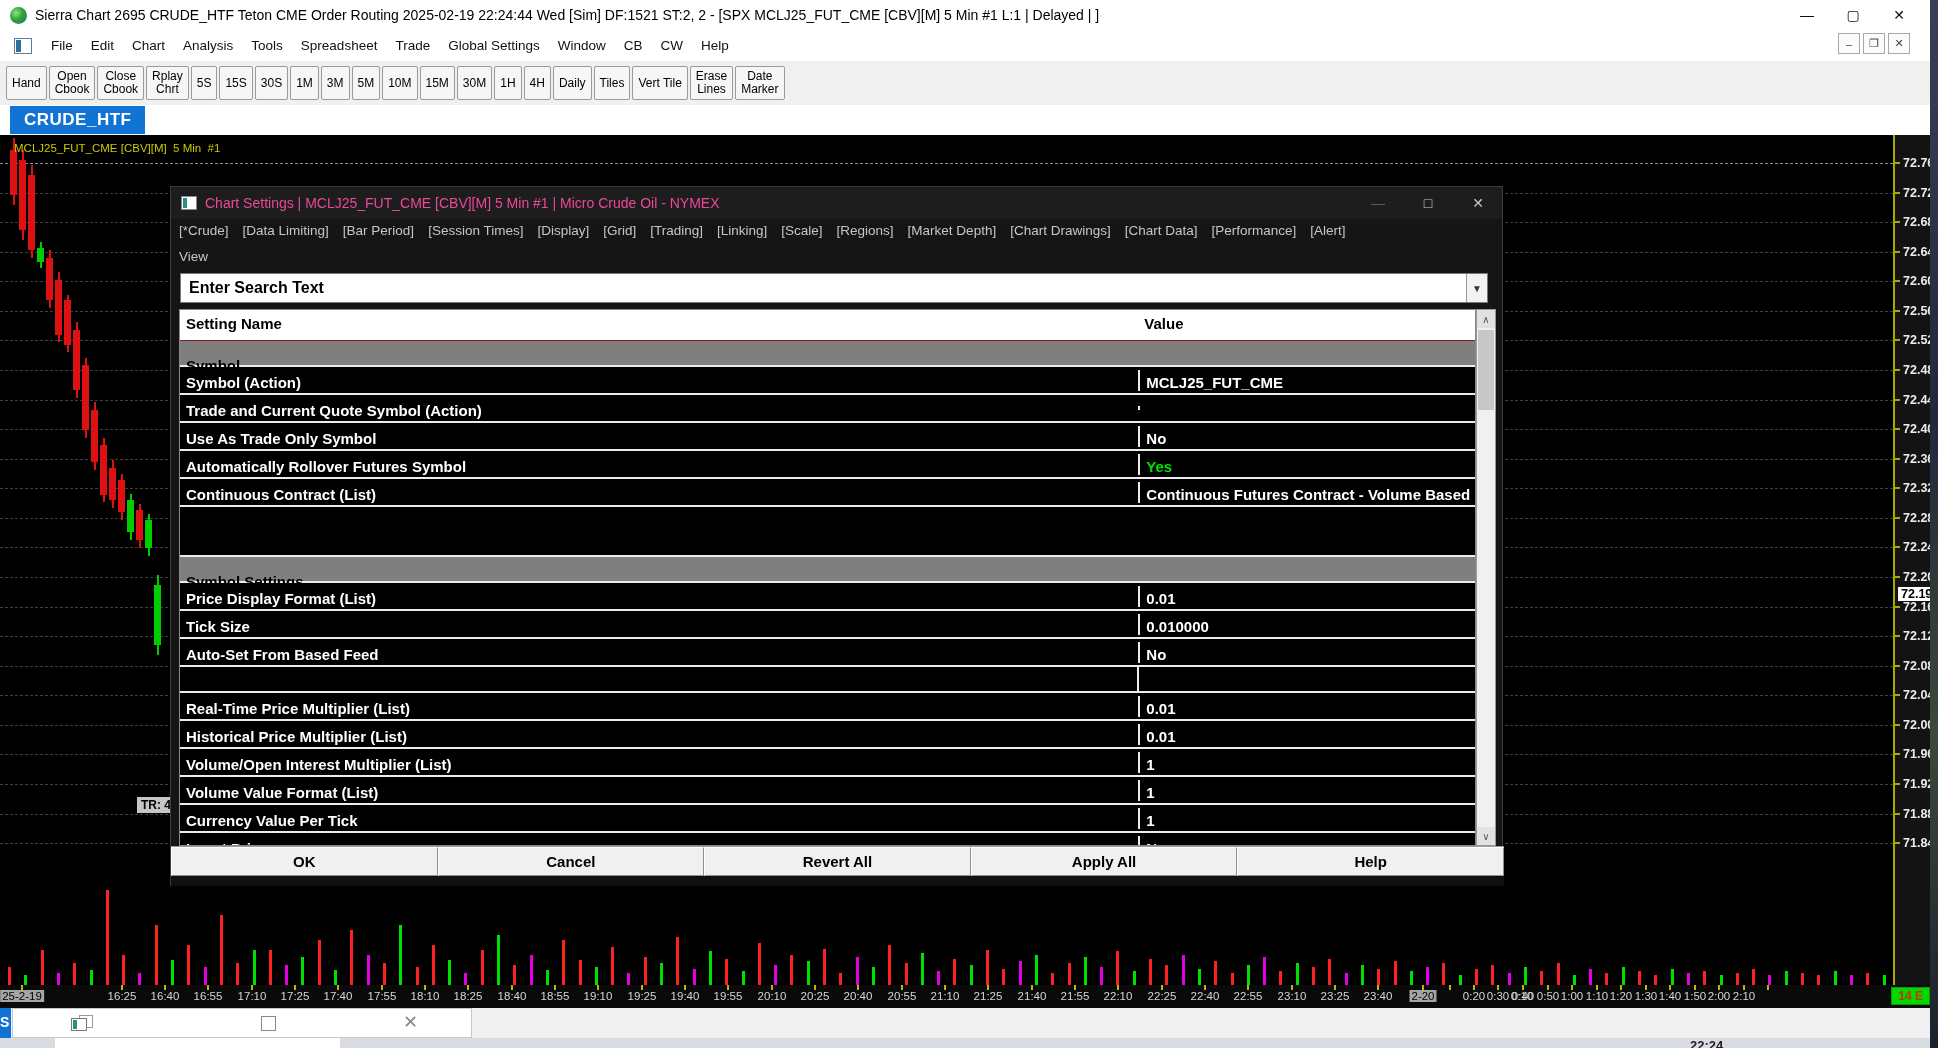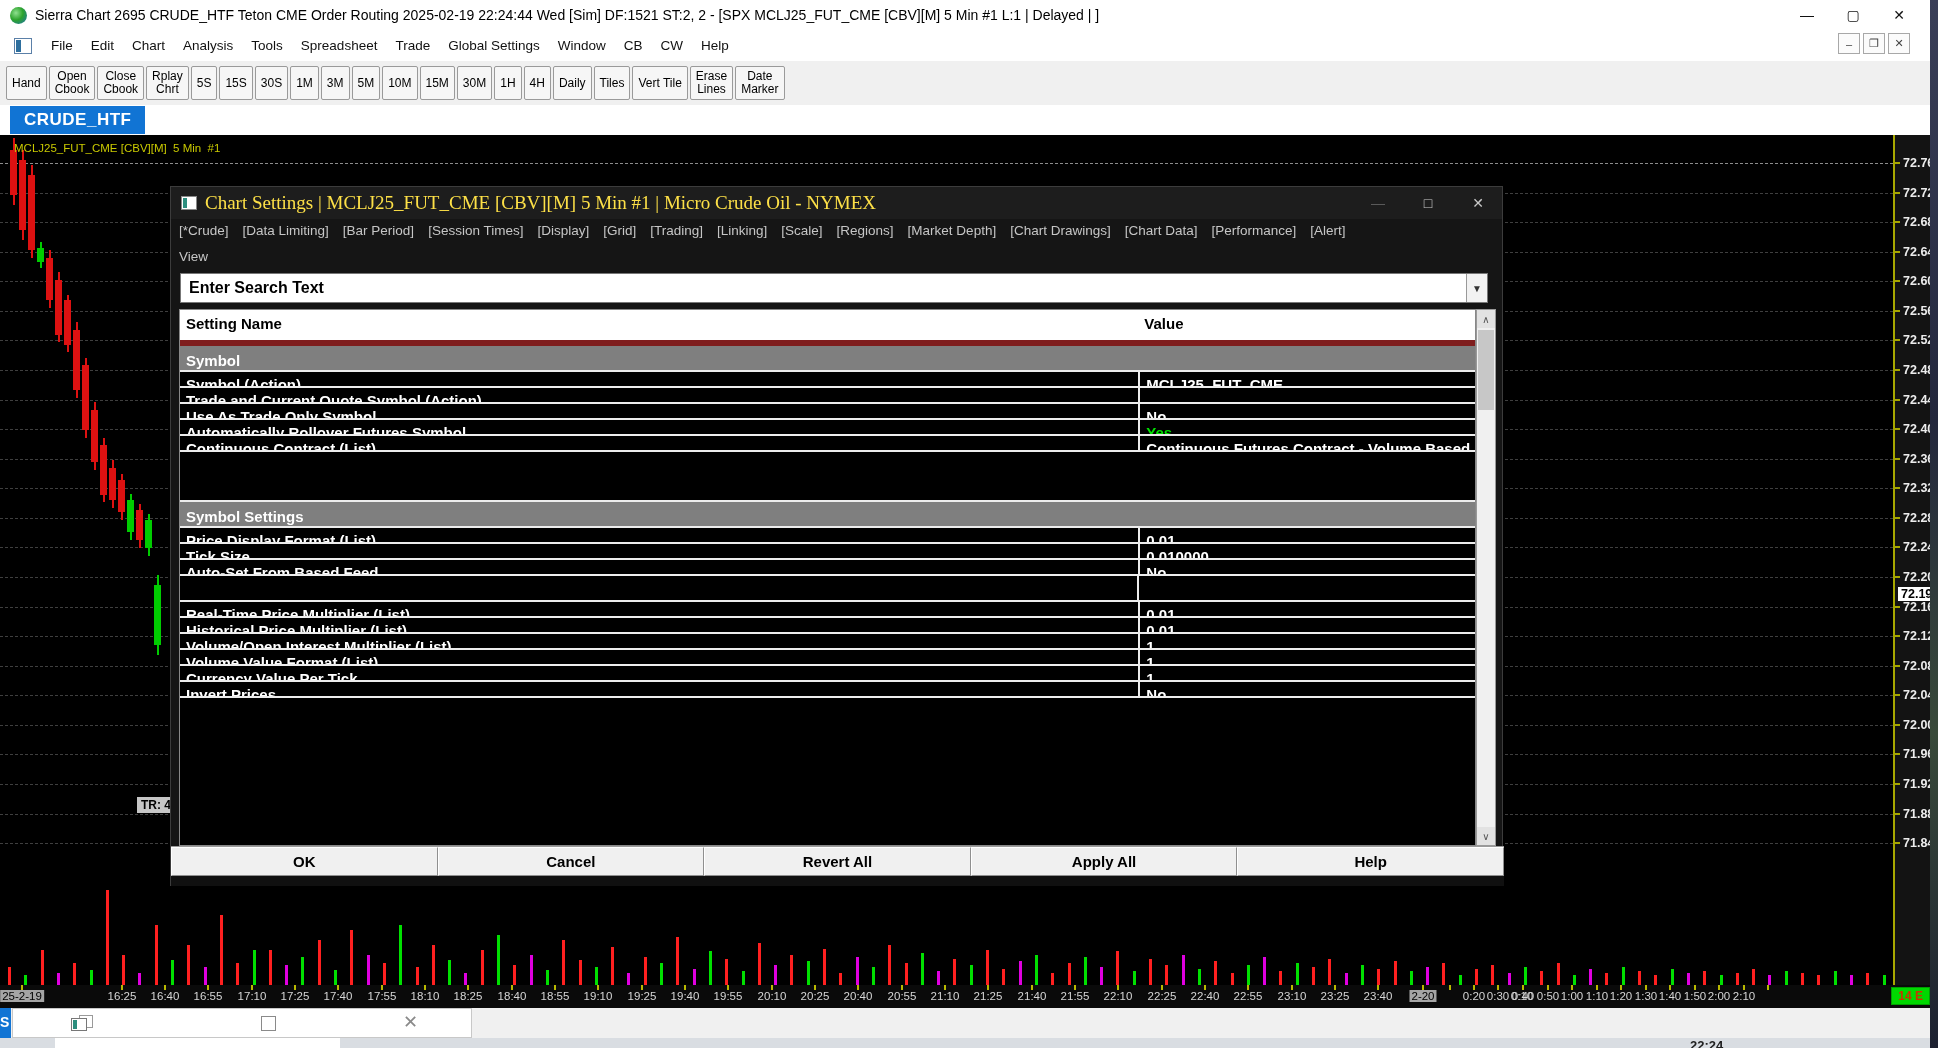--- a/index.html
+++ b/index.html
@@ -60,43 +60,43 @@
   .tmark{position:absolute;top:0;width:2px;height:5px;background:#b8b800;transform:translateX(-50%);}
   #countdown{position:absolute;right:8px;top:2px;background:#00d800;color:#cc3300;font-size:12px;font-weight:bold;
              padding:1px 6px;border:1px solid #00a000;}
 
   
   #dialog{left:170px;top:186px;width:1333px;height:700px;background:#151515;border:1px solid #3c3c3c;
           box-sizing:border-box;}
   #dlg-titlebar{left:0;top:0;width:100%;height:32px;background:#1d1d1d;display:flex;align-items:center;}
   #dlg-icon{width:14px;height:12px;background:#fff;border:1px solid #888;margin:0 8px 0 10px;position:relative;flex:0 0 auto;}
   #dlg-icon::after{content:"";position:absolute;left:1px;top:1px;bottom:1px;width:4px;background:#2c8e7e;}
-  #dlg-title{font-size:19px;color:#fde047;white-space:nowrap;font-family:Liberation Serif, serif;}
+  #dlg-title{font-size:14px;color:#ec4899;white-space:nowrap;}
   #dlg-controls{position:absolute;right:14px;top:0;height:32px;display:flex;align-items:center;gap:30px;}
   .dlg-ctl{color:#c9c9c9;font-size:14px;width:20px;text-align:center;}
   .dlg-ctl.dim{color:#5a5a5a;}
   #dlg-tabs{left:8px;top:36px;width:1315px;height:24px;display:flex;flex-wrap:nowrap;overflow:hidden;}
   .dlg-tab{color:#c6c6c6;font-size:13.5px;margin-right:14px;white-space:nowrap;}
   #dlg-view{left:8px;top:62px;color:#c6c6c6;font-size:13.5px;}
   #dlg-search{left:9px;top:86px;width:1308px;height:30px;background:#fff;border:1px solid #777;box-sizing:border-box;
               display:flex;align-items:center;}
   #dlg-search-text{flex:1;font-size:16px;font-weight:bold;color:#000;padding-left:8px;white-space:nowrap;overflow:hidden;}
   #dlg-search-arrow{width:20px;height:100%;border-left:1px solid #999;background:#f2f2f2;color:#333;
                     font-size:10px;display:flex;align-items:center;justify-content:center;}
   #dlg-table{left:8px;top:122px;width:1297px;height:537px;background:#000;overflow:hidden;border:1px solid #888;box-sizing:border-box;}
-  #tbl-header{height:30px;background:#ffffff;display:flex;border-bottom:6px solid #7f1d1d;}
+  #tbl-header{height:30px;background:#ffffff;display:flex;border-bottom:1px solid #7f1d1d;}
   .th{font-size:15px;font-weight:bold;color:#000;padding:5px 0 0 6px;box-sizing:border-box;}
   .col-name{width:74%;}
   .col-value{width:26%;}
-  .t-row{display:flex;background:#000;border-bottom:2px solid #ececec;box-sizing:border-box;height:16px;}
+  .t-row{display:flex;background:#000;border-bottom:2px solid #ececec;box-sizing:border-box;height:28px;align-items:center;}
   .t-row .cell{font-size:15px;font-weight:bold;color:#fff;padding:4px 0 0 6px;box-sizing:border-box;
                white-space:nowrap;overflow:hidden;}
   .t-row .cell.value{border-left:2px solid #ececec;}
-  .t-section{background:#7f7f7f;color:#ffffff;font-size:15px;font-weight:bold;height:26px;
-             padding:6px 0 0 6px;border-bottom:2px solid #ececec;box-sizing:border-box;}
+  .t-section{background:#7f7f7f;color:#000000;font-size:15px;font-weight:bold;height:26px;
+             padding:16px 0 0 6px;border-bottom:2px solid #ececec;box-sizing:border-box;}
   .t-blank{background:#000;border-bottom:2px solid #ececec;box-sizing:border-box;display:flex;}
   .t-blank .bcell{border-left:2px solid #ececec;}
   #tbl-scroll{left:1305px;top:122px;width:20px;height:537px;background:#f0f0f0;border:1px solid #999;box-sizing:border-box;}
   .scr-btn{position:absolute;left:0;width:100%;height:18px;background:#e2e2e2;color:#555;font-size:10px;
            display:flex;align-items:center;justify-content:center;}
   #scr-thumb{position:absolute;left:1px;top:20px;width:16px;height:80px;background:#c7c7c7;}
   #dlg-buttons{left:0px;top:659px;width:1333px;height:30px;background:#f0f0f0;display:flex;
                border-top:1px solid #9a9a9a;box-sizing:border-box;}
   .dlg-btn{flex:1;background:#f0f0f0;border:1px solid #8f8f8f;border-top-color:#fff;border-left-color:#fff;
            margin:0;font-size:15px;font-weight:bold;color:#000;display:flex;align-items:center;justify-content:center;}

